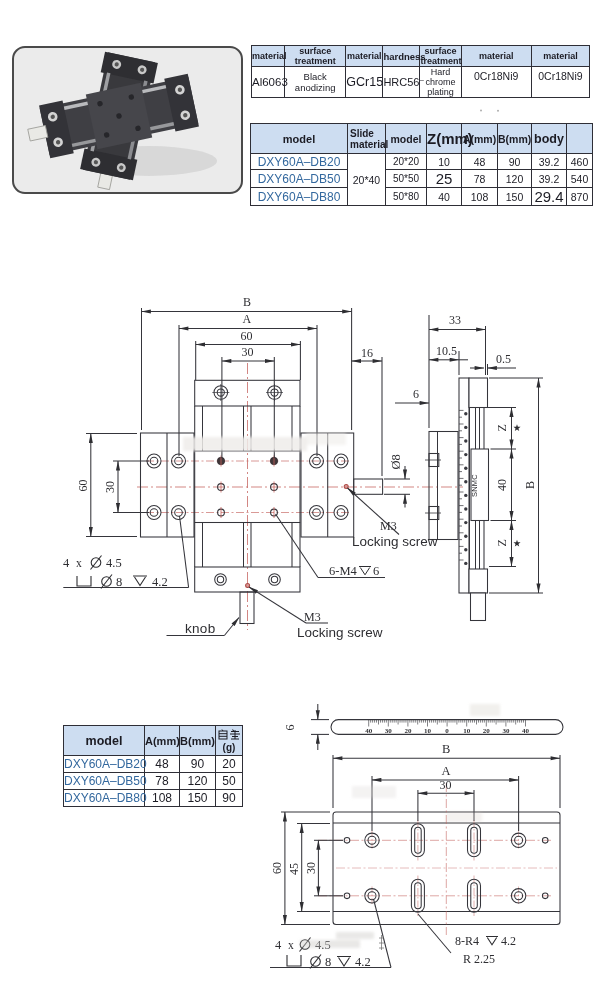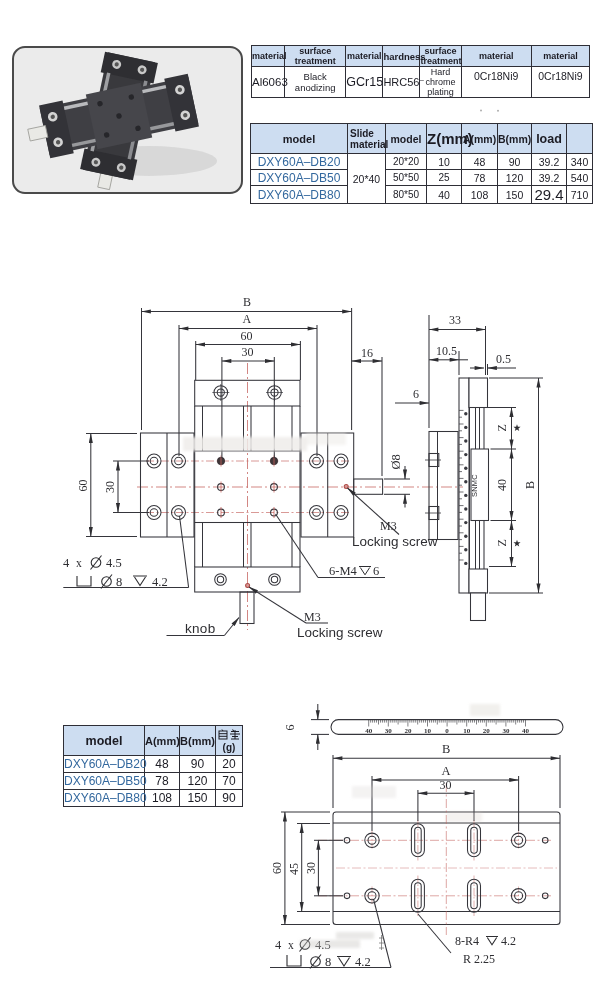--- a/index.html
+++ b/index.html
@@ -114,50 +114,50 @@
           <col style="width:26px">
         </colgroup>
   <tbody>
           <tr style="height:30px;">
     <td class="hd" style="font-size:11px;">model</td>
     <td class="hd" style="font-size:10px;text-align:left;padding-left:2px;white-space:normal;line-height:11px;">Slide material</td>
     <td class="hd" style="font-size:10.5px;">model</td>
     <td class="hd" style="font-size:15px;">Z(mm)</td>
     <td class="hd" style="font-size:10.5px;">A(mm)</td>
     <td class="hd" style="font-size:10.5px;">B(mm)</td>
-    <td class="hd" style="font-size:12.5px;">load</td>
+    <td class="hd" style="font-size:12.5px;">body</td>
     <td class="hd"></td>
   </tr>
   <tr style="height:16px;">
     <td class="blue" style="font-size:12px;">DXY60A–DB20</td>
     <td rowspan="3" style="font-size:10.5px;">20*40</td>
     <td style="font-size:10px;">20*20</td>
     <td style="font-size:10.5px;">10</td>
     <td style="font-size:10.5px;">48</td>
     <td style="font-size:10.5px;">90</td>
     <td style="font-size:10.5px;">39.2</td>
-    <td style="font-size:10.5px;">340</td>
+    <td style="font-size:10.5px;">460</td>
   </tr>
   <tr style="height:16px;">
     <td class="blue" style="font-size:12px;">DXY60A–DB50</td>
     <td style="font-size:10px;">50*50</td>
-    <td style="font-size:10px;text-align:center;">25</td>
+    <td style="font-size:15px;text-align:center;">25</td>
     <td style="font-size:10.5px;">78</td>
     <td style="font-size:10.5px;">120</td>
     <td style="font-size:10.5px;">39.2</td>
     <td style="font-size:10.5px;">540</td>
   </tr>
   <tr style="height:18px;">
     <td class="blue" style="font-size:12px;">DXY60A–DB80</td>
-    <td style="font-size:10px;">80*50</td>
+    <td style="font-size:10px;">50*80</td>
     <td style="font-size:10.5px;">40</td>
     <td style="font-size:10.5px;">108</td>
     <td style="font-size:10.5px;">150</td>
     <td style="font-size:15px;">29.4</td>
-    <td style="font-size:10.5px;">710</td>
+    <td style="font-size:10.5px;">870</td>
   </tr>
 </tbody>
       </table>
 </div>
 
 <div style="position:absolute;left:63px;top:725px;">
 <table class="t1" style="width:179px;">
   <colgroup>
           <col style="width:81px">
           <col style="width:35px">
@@ -187,21 +187,21 @@
   <tr style="height:17px;">
     <td class="blue" style="font-size:12px;">DXY60A–DB20</td>
     <td style="font-size:12px;">48</td>
     <td style="font-size:12px;">90</td>
     <td style="font-size:12px;">20</td>
   </tr>
   <tr style="height:17px;">
     <td class="blue" style="font-size:12px;">DXY60A–DB50</td>
     <td style="font-size:12px;">78</td>
     <td style="font-size:12px;">120</td>
-    <td style="font-size:12px;">70</td>
+    <td style="font-size:12px;">50</td>
   </tr>
   <tr style="height:17px;">
     <td class="blue" style="font-size:12px;">DXY60A–DB80</td>
     <td style="font-size:12px;">108</td>
     <td style="font-size:12px;">150</td>
     <td style="font-size:12px;">90</td>
   </tr>
 </tbody>
       </table>
 </div>

